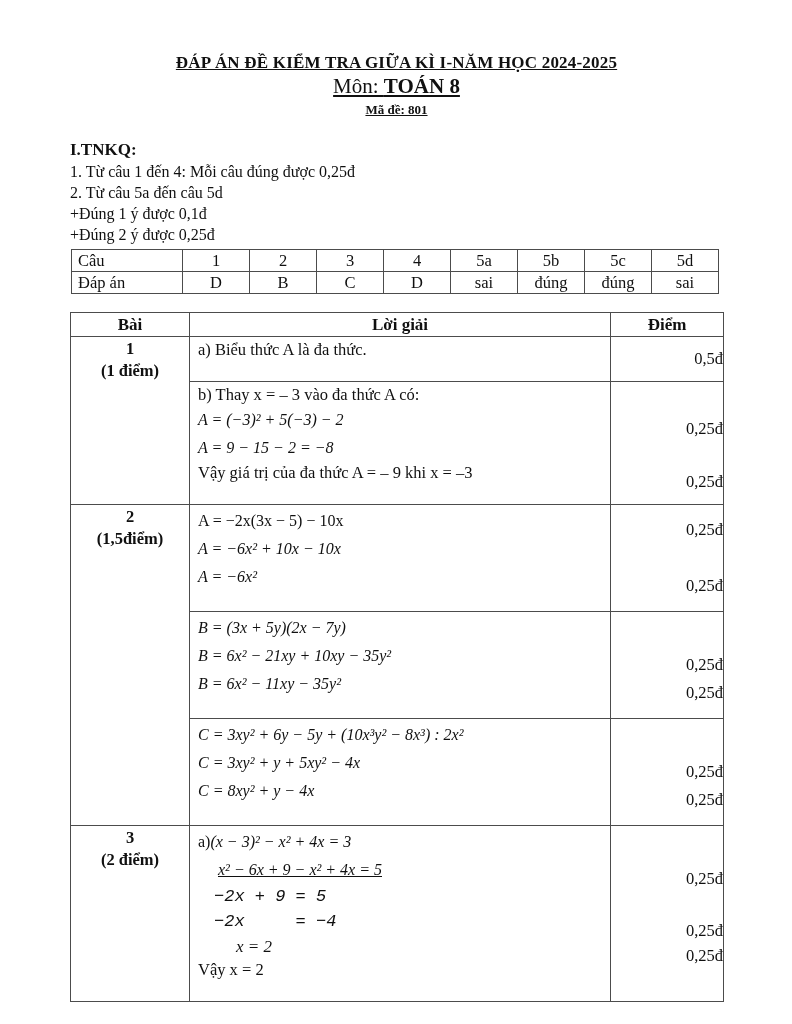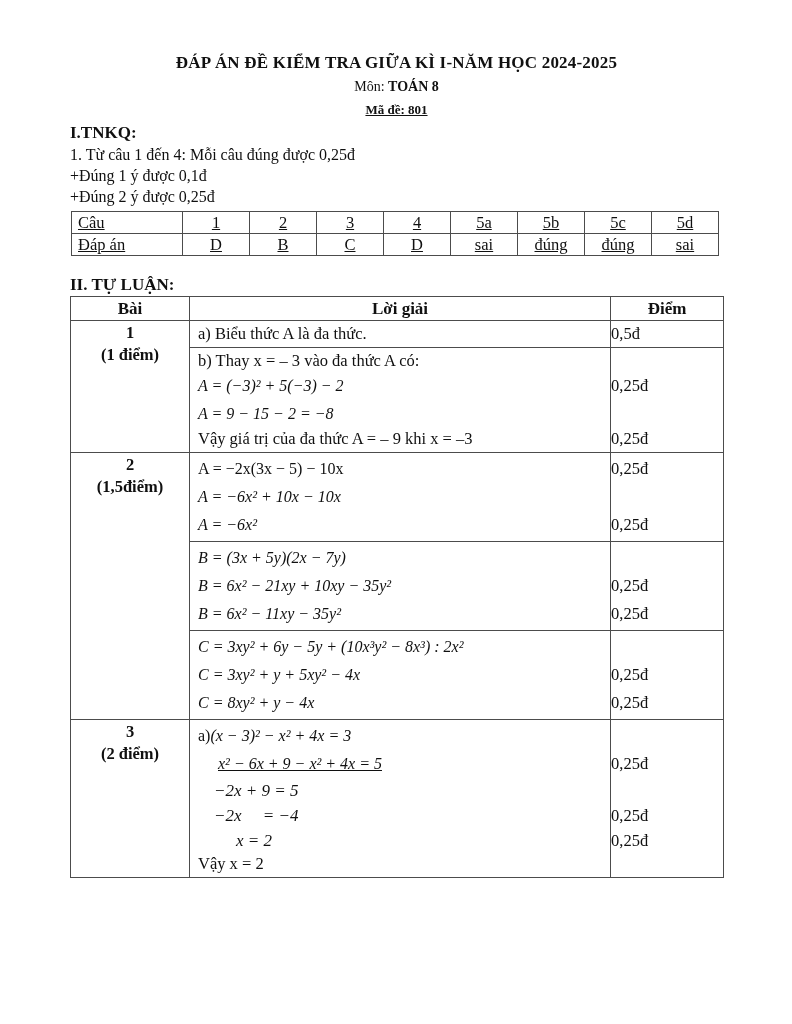--- a/index.html
+++ b/index.html
@@ -5,69 +5,70 @@
   * { margin:0; padding:0; box-sizing:border-box; }
   html,body { background:#ffffff; }
   body {
     width:792px; height:1024px;
     font-family:"Liberation Serif", serif;
     color:#101010;
     overflow:hidden;
   }
   .page { width:792px; height:1024px; padding:50px 69px 0 70px; background:#ffffff; }
 
-  .center { text-align:center; }
+  .center { text-align:center;text-decoration:underline; }
   .doc-title { font-weight:700; font-size:17px; line-height:25px; letter-spacing:0.2px; }
-  .doc-subject { font-size:14px; line-height:23px; }
+  .doc-subject { font-size:21px; line-height:23px; }
   .doc-subject .subj-bold { font-weight:700; }
   .doc-code { display:inline-block; font-weight:700; font-size:13px; line-height:23px; text-decoration:underline; }
 
-  .sec-heading { font-weight:700; font-size:17px; line-height:22px; margin-top:1px; }
+  .sec-heading { font-weight:700; font-size:17px; line-height:22px; margin-top:18px; }
   .note { font-size:16px; line-height:21px; }
 
   table { border-collapse:collapse; table-layout:fixed; }
   td, th { border:1px solid #4c4c4c; }
 
-  .tnkq-table { width:646px; margin:4px 0 18px 1px;text-decoration:underline; }
+  .tnkq-table { width:646px; margin:4px 0 18px 1px; }
   .tnkq-table td { height:22px; font-size:16.5px; text-align:center; vertical-align:middle; }
   .tnkq-table td.row-label { text-align:left; padding-left:6px; }
 
   .essay-table { width:653px; }
   .essay-table th { font-size:17px; font-weight:700; height:24px; vertical-align:middle; }
   td.bai-cell { text-align:center; font-weight:700; font-size:16.5px; vertical-align:top; padding-top:1px; line-height:22px; }
   td.sol-cell { vertical-align:top; padding:2px 4px 2px 8px; font-size:16.5px; }
-  td.score-cell { vertical-align:top; text-align:left; padding:2px 0; font-size:16.5px; }
+  td.score-cell { vertical-align:top; text-align:right; padding:11px 0; font-size:16.5px; }
 
   .ln  { line-height:22px; min-height:22px; }
   .mth { font-style:italic; font-size:16px; line-height:28px; min-height:28px; }
   .mth.up { font-style:normal; }
   .m25 { font-style:italic; font-size:17px; line-height:25px; min-height:25px; }
   .pre { font-style:normal; }
 
   .sl  { line-height:22px; min-height:22px; }
   .t28 { line-height:28px; min-height:28px; }
   .t25 { line-height:25px; min-height:25px; }
 
   .ind1 { padding-left:20px;text-decoration:underline; }
-  .ind2 { padding-left:16px; }
+  .ind2 { padding-left:16px;font-family:Liberation Mono, monospace; }
   .ind3 { padding-left:38px; }
 </style>
 </head>
 <body>
 
 <div class="page">
 
   <div class="center">
     <div class="doc-title">ĐÁP ÁN ĐỀ KIỂM TRA GIỮA KÌ I-NĂM HỌC 2024-2025</div>
     <div class="doc-subject"><span>Môn: </span><span class="subj-bold">TOÁN 8</span></div>
     <div><span class="doc-code">Mã đề: 801</span></div>
   </div>
 
   <div class="sec-heading">I.TNKQ:</div>
   <div class="note">1. Từ câu 1 đến 4: Mỗi câu đúng được 0,25đ</div>
+  <div class="note">2. Từ câu 5a đến câu 5d</div>
   <div class="note">+Đúng 1 ý được 0,1đ</div>
   <div class="note">+Đúng 2 ý được 0,25đ</div>
 
   <table class="tnkq-table">
     <colgroup>
       <col style="width:111px">
       <col style="width:67px">
         <col style="width:67px">
         <col style="width:67px">
         <col style="width:67px">
@@ -95,21 +96,20 @@
       <td>C</td>
       <td>D</td>
       <td>sai</td>
       <td>đúng</td>
       <td>đúng</td>
       <td>sai</td>
     </tr>
   </tbody>
     </table>
 
-  <div class="sec-heading">II. TỰ LUẬN:</div>
 
   <table class="essay-table">
     <colgroup>
       <col style="width:119px">
         <col style="width:421px">
         <col style="width:113px">
     </colgroup>
     <tbody>
         <tr>
       <th>Bài</th>

